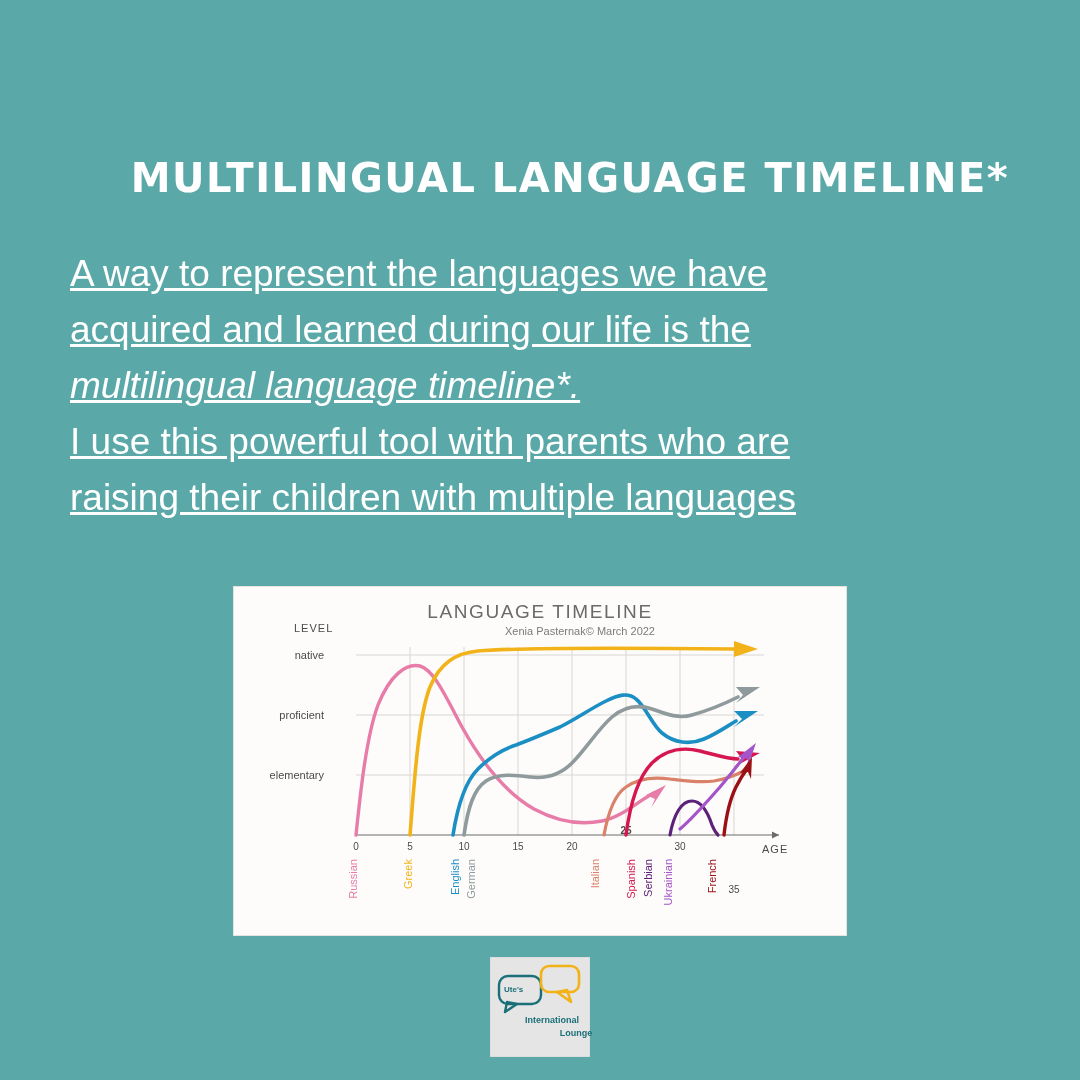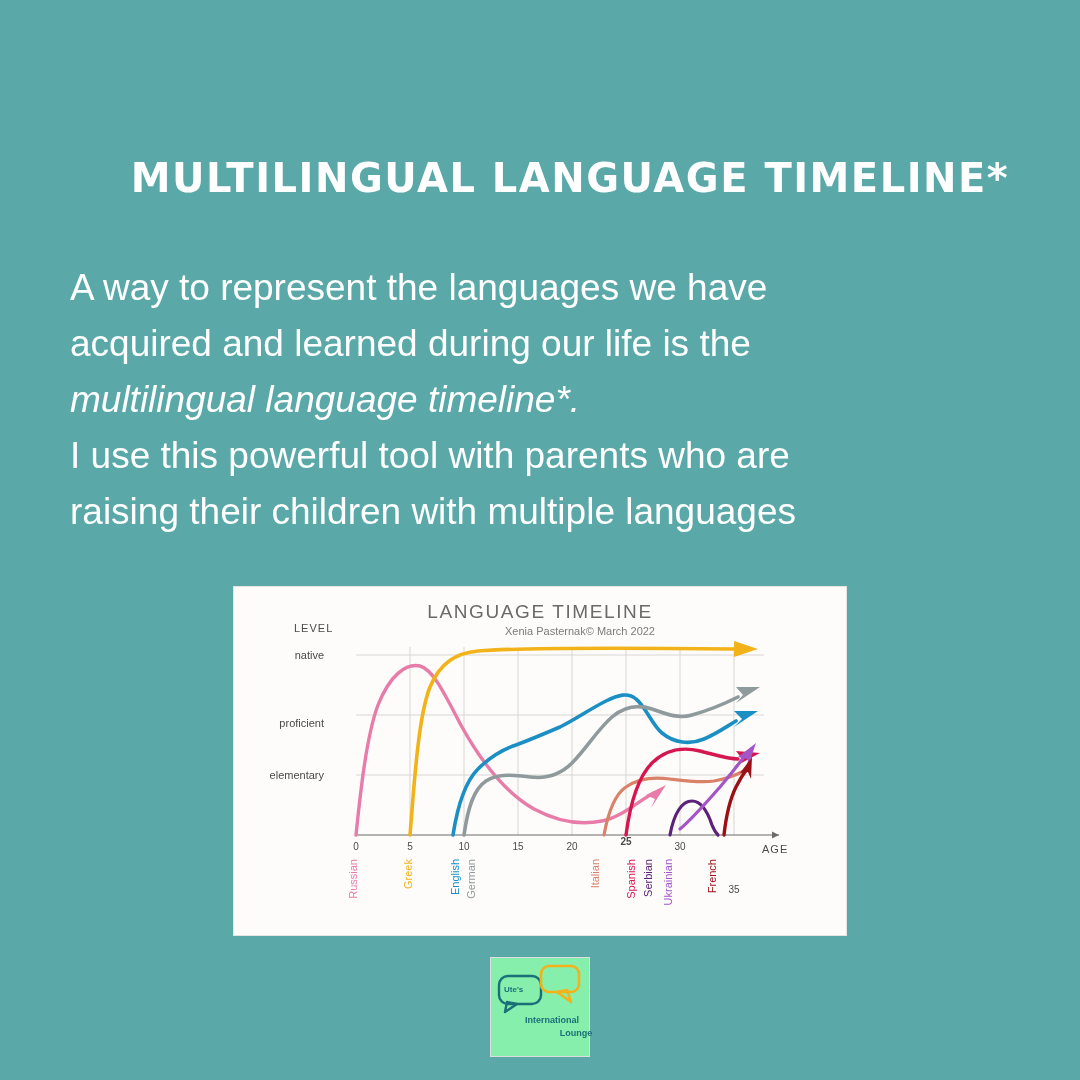--- a/index.html
+++ b/index.html
@@ -27,26 +27,27 @@
     color: #ffffff;
     font-size: 40px;
     font-weight: bold;
     letter-spacing: 1.5px;
     text-transform: uppercase;
     font-family: "DejaVu Sans", sans-serif;
     margin-left: 30px;
   }
   .body-text {
     position: absolute;
-    top: 260px;
+    top: 246px;
     left: 70px;
     width: 860px;
     color: #ffffff;
     font-size: 37px;
     line-height: 56px;
+    text-decoration: underline;
   }
   .body-text .em {
     font-style: italic;
   }
   .credit {
     position: absolute;
     left: 70px;
     top: 992px;
     color: #ffffff;
     font-size: 22px;
@@ -122,21 +123,21 @@
     left: 0;
     top: 0;
   }
   
   .logo {
     position: absolute;
     left: 490px;
     top: 957px;
     width: 100px;
     height: 100px;
-    background: #86efac;
+    background: #e5e5e5;
     border: 1px solid #ddd;
     box-sizing: border-box;
   }
   .logo-text-1 {
     position: absolute;
     width: 100%;
     top: 57px;
     text-align: center;
     font-size: 9px;
     font-weight: bold;
@@ -177,29 +178,29 @@
     <span>raising their children with multiple languages</span>
   </div>
 
   <div class="chart-card">
     <div class="chart-title">LANGUAGE TIMELINE</div>
     <div class="chart-subtitle">Xenia Pasternak© March 2022</div>
     <div class="level-label">LEVEL</div>
     <div class="age-label">AGE</div>
 
     <div class="ylabel" style="left:20px; top:62px;">native</div>
-    <div class="ylabel" style="left:20px; top:122px;margin-top:8px;">proficient</div>
+    <div class="ylabel" style="left:20px; top:122px;">proficient</div>
     <div class="ylabel" style="left:20px; top:182px;">elementary</div>
 
     <div class="xtick" style="left:110px; top:254px;">0</div>
     <div class="xtick" style="left:164px; top:254px;">5</div>
     <div class="xtick" style="left:218px; top:254px;">10</div>
     <div class="xtick" style="left:272px; top:254px;">15</div>
     <div class="xtick" style="left:326px; top:254px;">20</div>
-    <div class="xtick" style="left:380px; top:249px;font-weight:bold;">25</div>
+    <div class="xtick" style="left:380px; top:238px;font-weight:bold;">25</div>
     <div class="xtick" style="left:434px; top:254px;">30</div>
     <div class="xtick" style="left:488px; top:254px;margin-top:43px;">35</div>
 
     <svg class="plot" width="614" height="350" viewBox="0 0 614 350">
 
       <g stroke="#d9d6d2" stroke-width="1">
         <line x1="122" y1="68" x2="530" y2="68"></line>
         <line x1="122" y1="128" x2="530" y2="128"></line>
         <line x1="122" y1="188" x2="530" y2="188"></line>
         <line x1="176" y1="60" x2="176" y2="248"></line>

